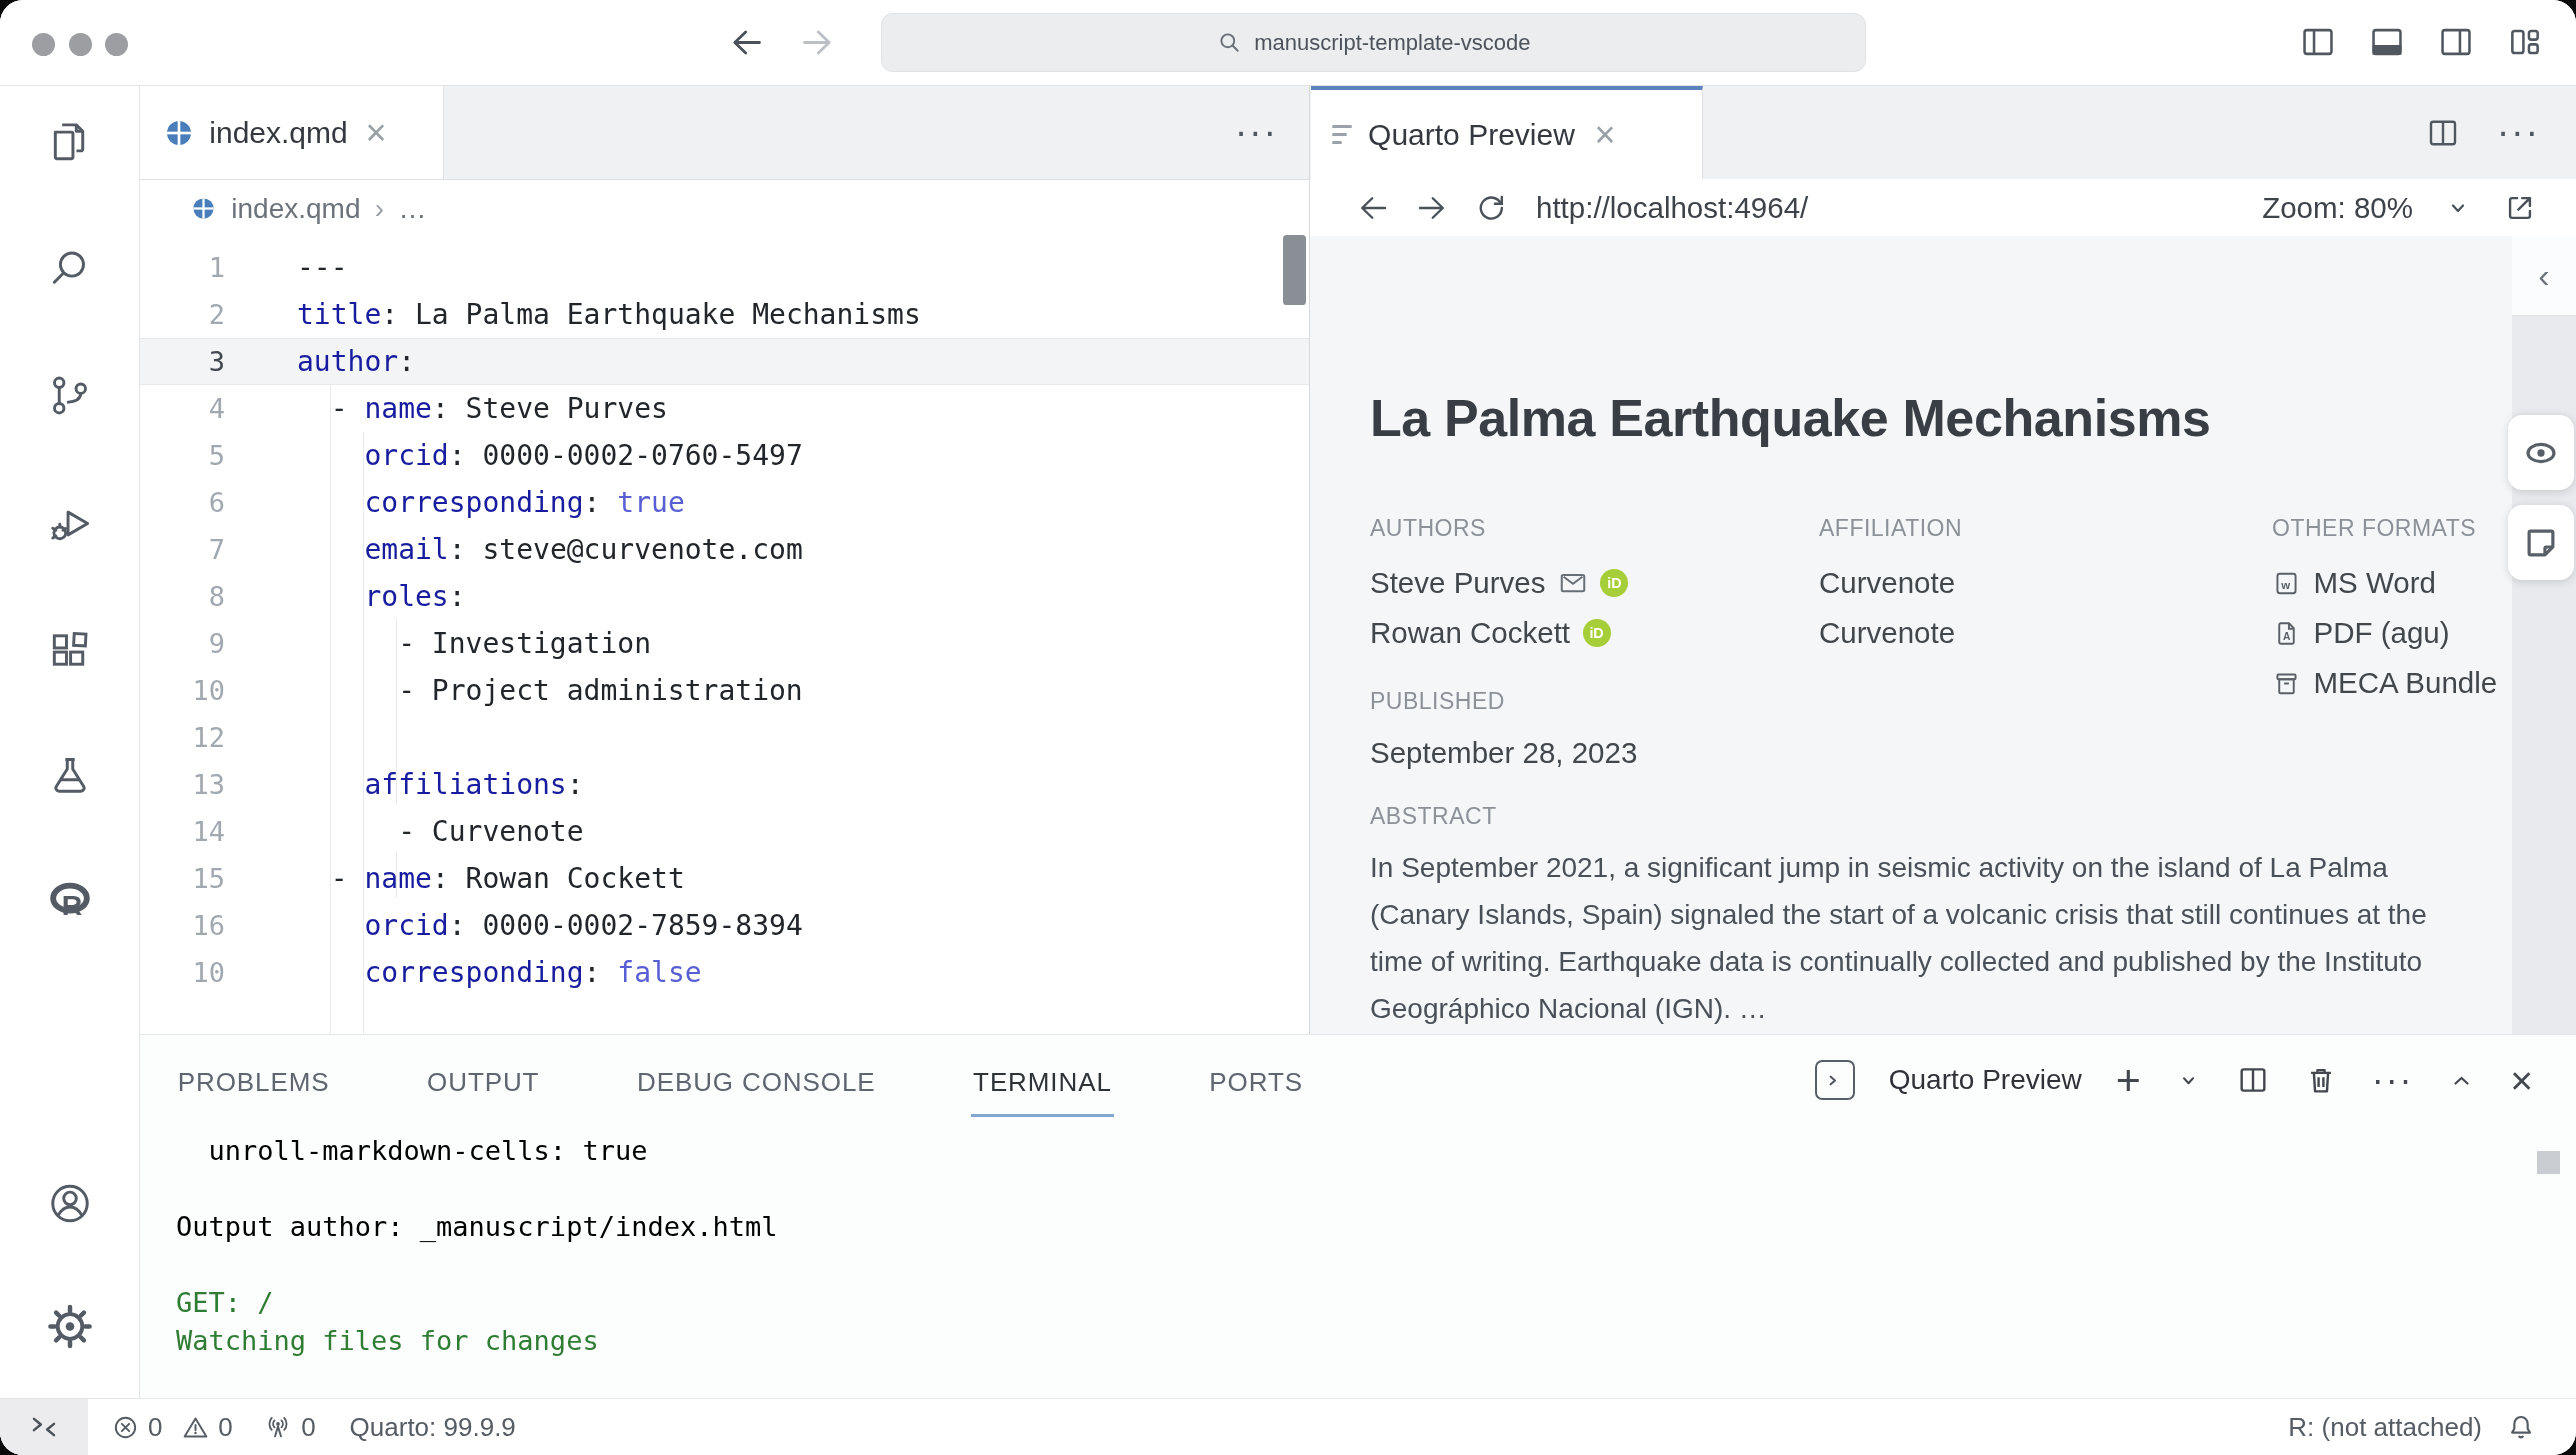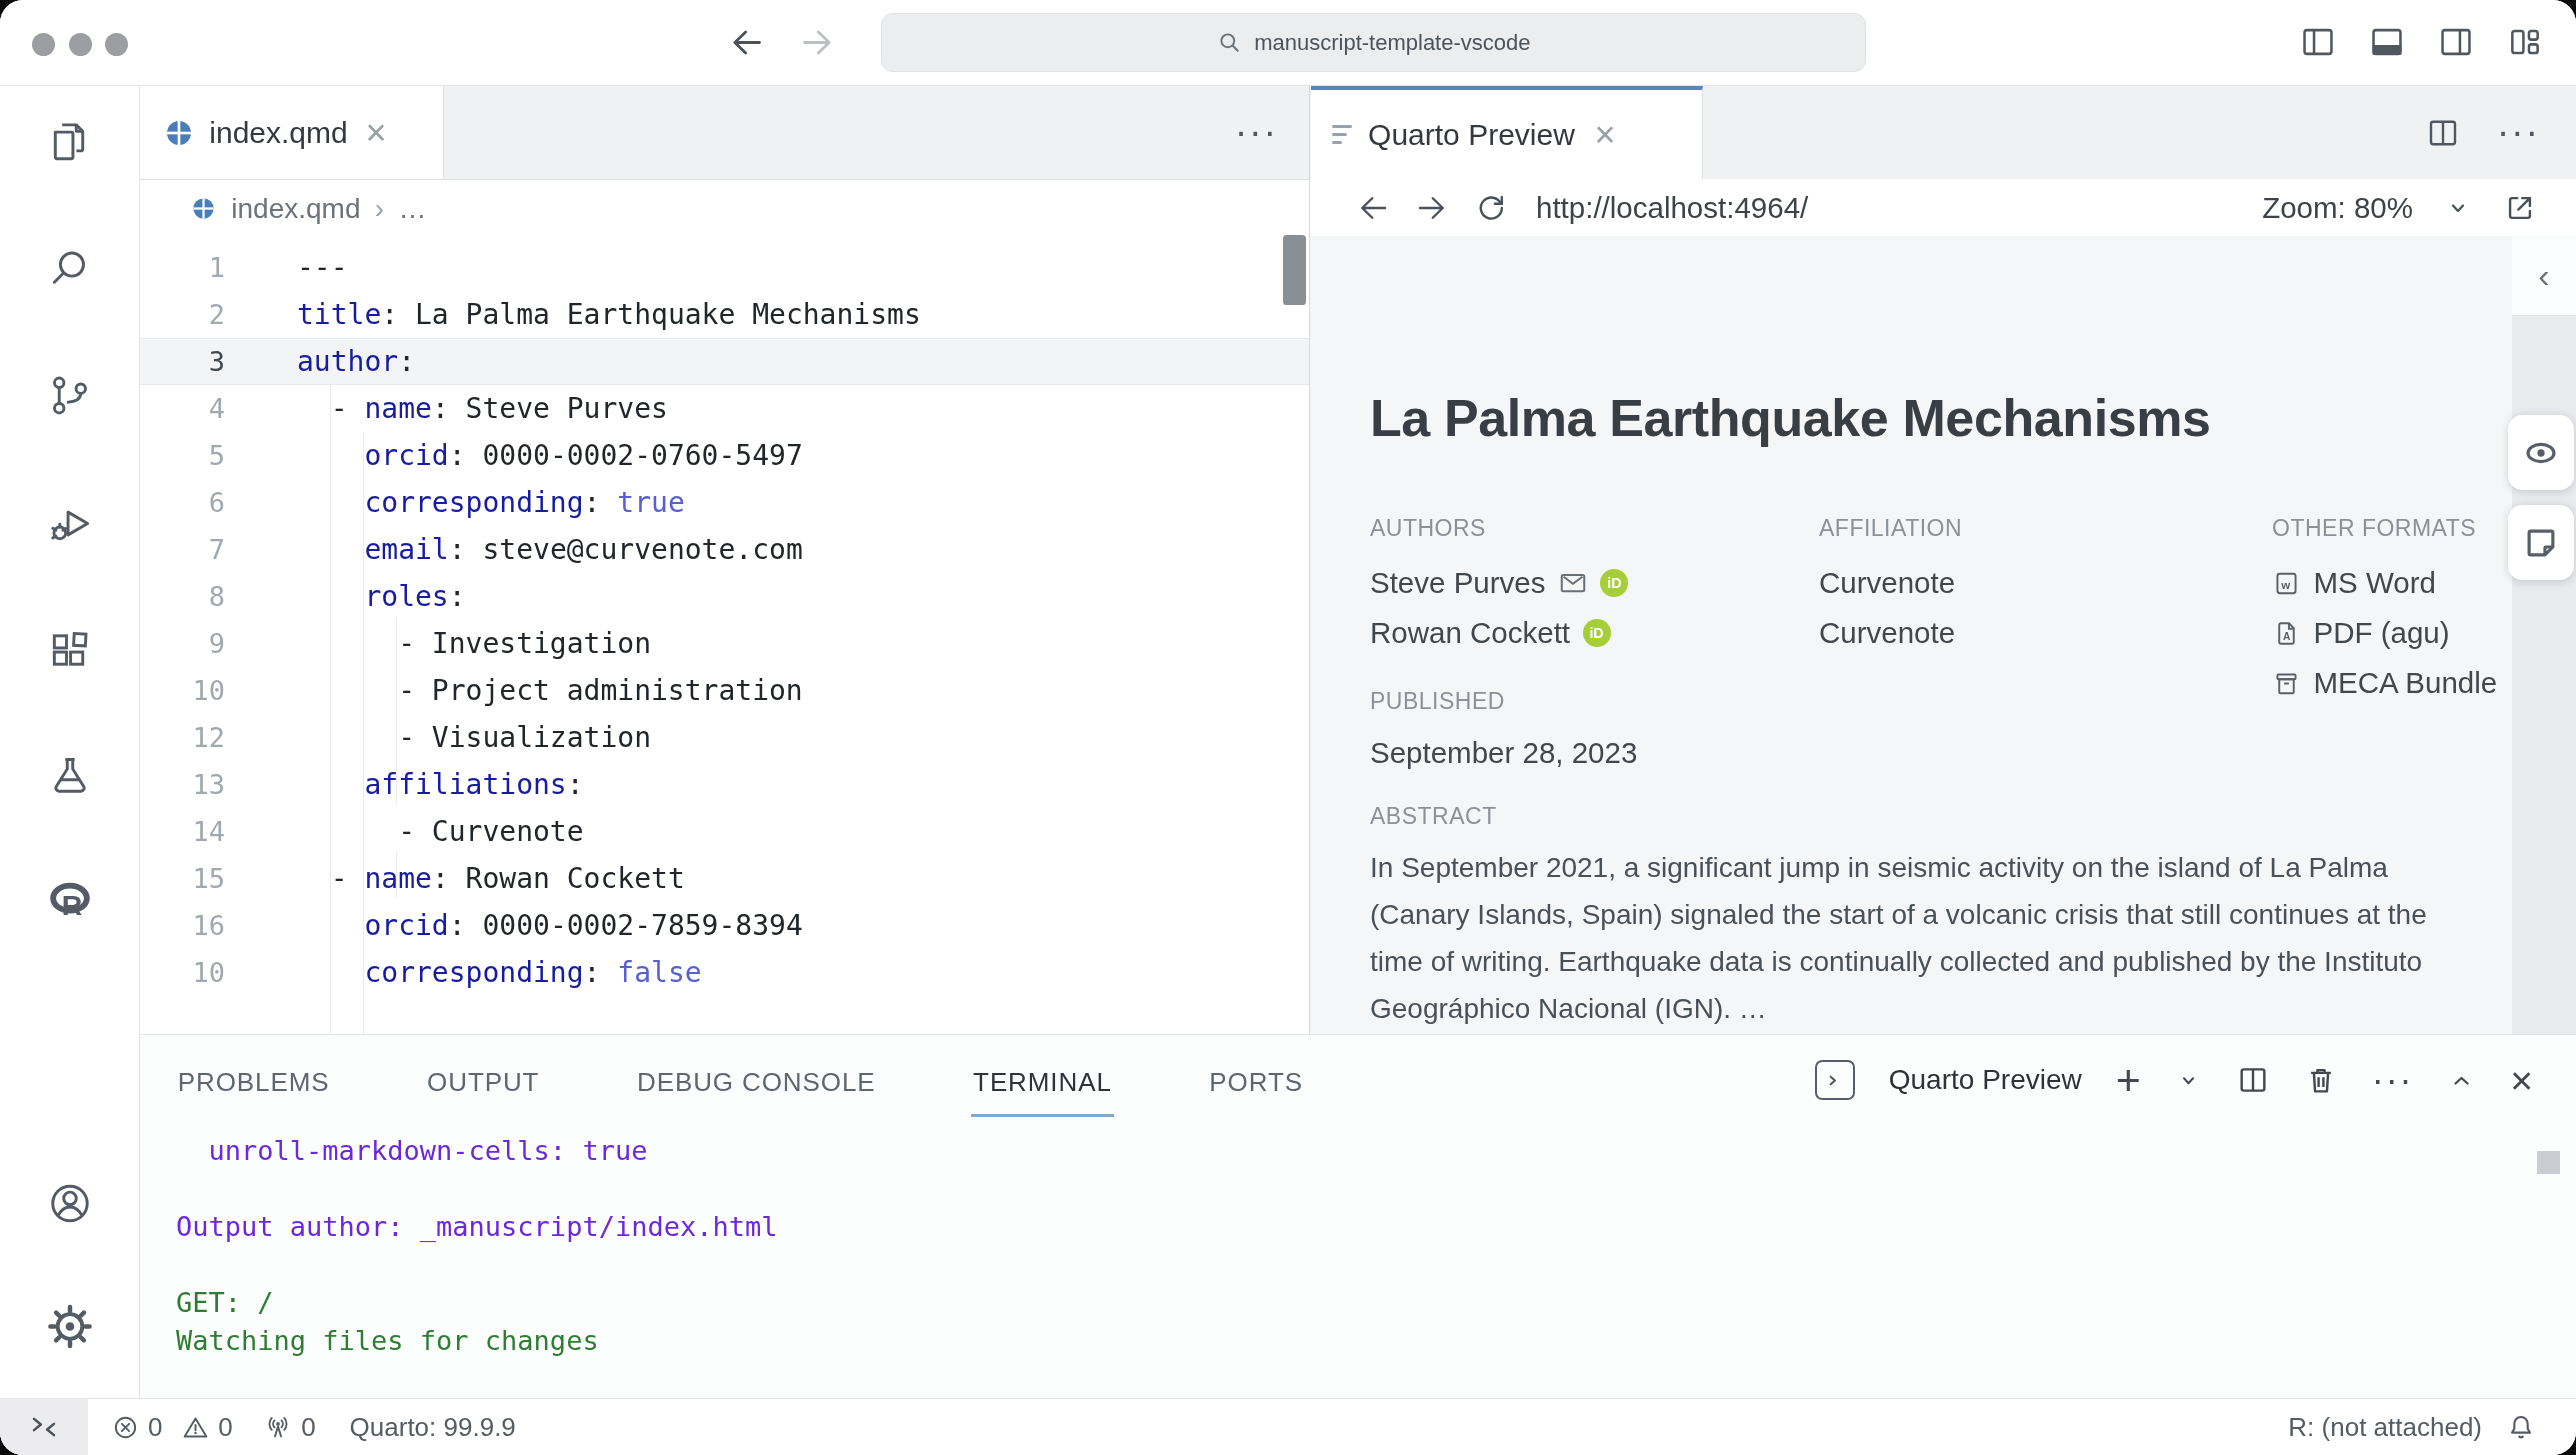--- a/index.html
+++ b/index.html
@@ -63,21 +63,21 @@
   .abstract{font-size:28px;line-height:47px;color:#4a5057;width:1088px;}
   
   .panel{position:absolute;left:140px;right:0;top:1034px;height:365px;background:#fcfdfd;border-top:0.9px solid #e3e5e7;}
   .panel-tabs{position:absolute;left:36px;top:0;height:90px;display:flex;gap:94px;align-items:center;}
   .ptab{font-size:26px;letter-spacing:0.9px;color:#5f6670;padding:23px 1.8px 16px;border-bottom:3.6px solid transparent;}
   .ptab.active{color:#2e3338;border-bottom-color:#84a7d0;}
   .panel-right{position:absolute;right:43px;top:0;height:90px;display:flex;align-items:center;gap:34px;color:#43484f;}
   .term-badge{width:36px;height:36px;border:2.2px solid #585f68;border-radius:7.2px;display:flex;align-items:center;justify-content:center;}
   .term-name{font-size:28px;color:#2f3338;}
   .terminal{position:absolute;left:36px;top:97px;right:72px;bottom:9px;}
-  pre.tline{margin:0;font-family:"DejaVu Sans Mono",monospace;font-size:27px;line-height:38px;color:#6d28d9;}
+  pre.tline{margin:0;font-family:"DejaVu Sans Mono",monospace;font-size:27px;line-height:38px;color:#000000;}
   pre.tline.green{color:#2e7d32;}
   .term-scroll{position:absolute;right:16px;top:116px;width:23px;height:23px;background:#c9ccd0;}
   
   .statusbar{position:absolute;left:0;right:0;bottom:0;height:56px;background:#fff;border-top:0.9px solid #e3e5e7;
              display:flex;align-items:center;font-size:26px;color:#565c64;}
   .remote{width:88px;height:100%;background:#ececee;display:flex;align-items:center;justify-content:center;flex:none;color:#4b5158;}
   .sb-left{display:flex;align-items:center;gap:9px;margin-left:23px;}
   .sb-item{display:flex;align-items:center;gap:8px;}
   .sb-right{position:absolute;right:39px;display:flex;align-items:center;gap:23px;}
 </style>
@@ -276,21 +276,20 @@
           <div class="code-row">
             <div class="ln">9</div>
             <pre class="code"><span class="s-v">      - Investigation</span></pre>
           </div>
           <div class="code-row">
             <div class="ln">10</div>
             <pre class="code"><span class="s-v">      - Project administration</span></pre>
           </div>
           <div class="code-row">
             <div class="ln">12</div>
-            <pre class="code"><span class="s-v">      - Visualization</span></pre>
           </div>
           <div class="code-row">
             <div class="ln">13</div>
             <pre class="code"><span class="s-v">    </span><span class="s-k">affiliations</span><span class="s-v">:</span></pre>
           </div>
           <div class="code-row">
             <div class="ln">14</div>
             <pre class="code"><span class="s-v">      - Curvenote</span></pre>
           </div>
           <div class="code-row">

